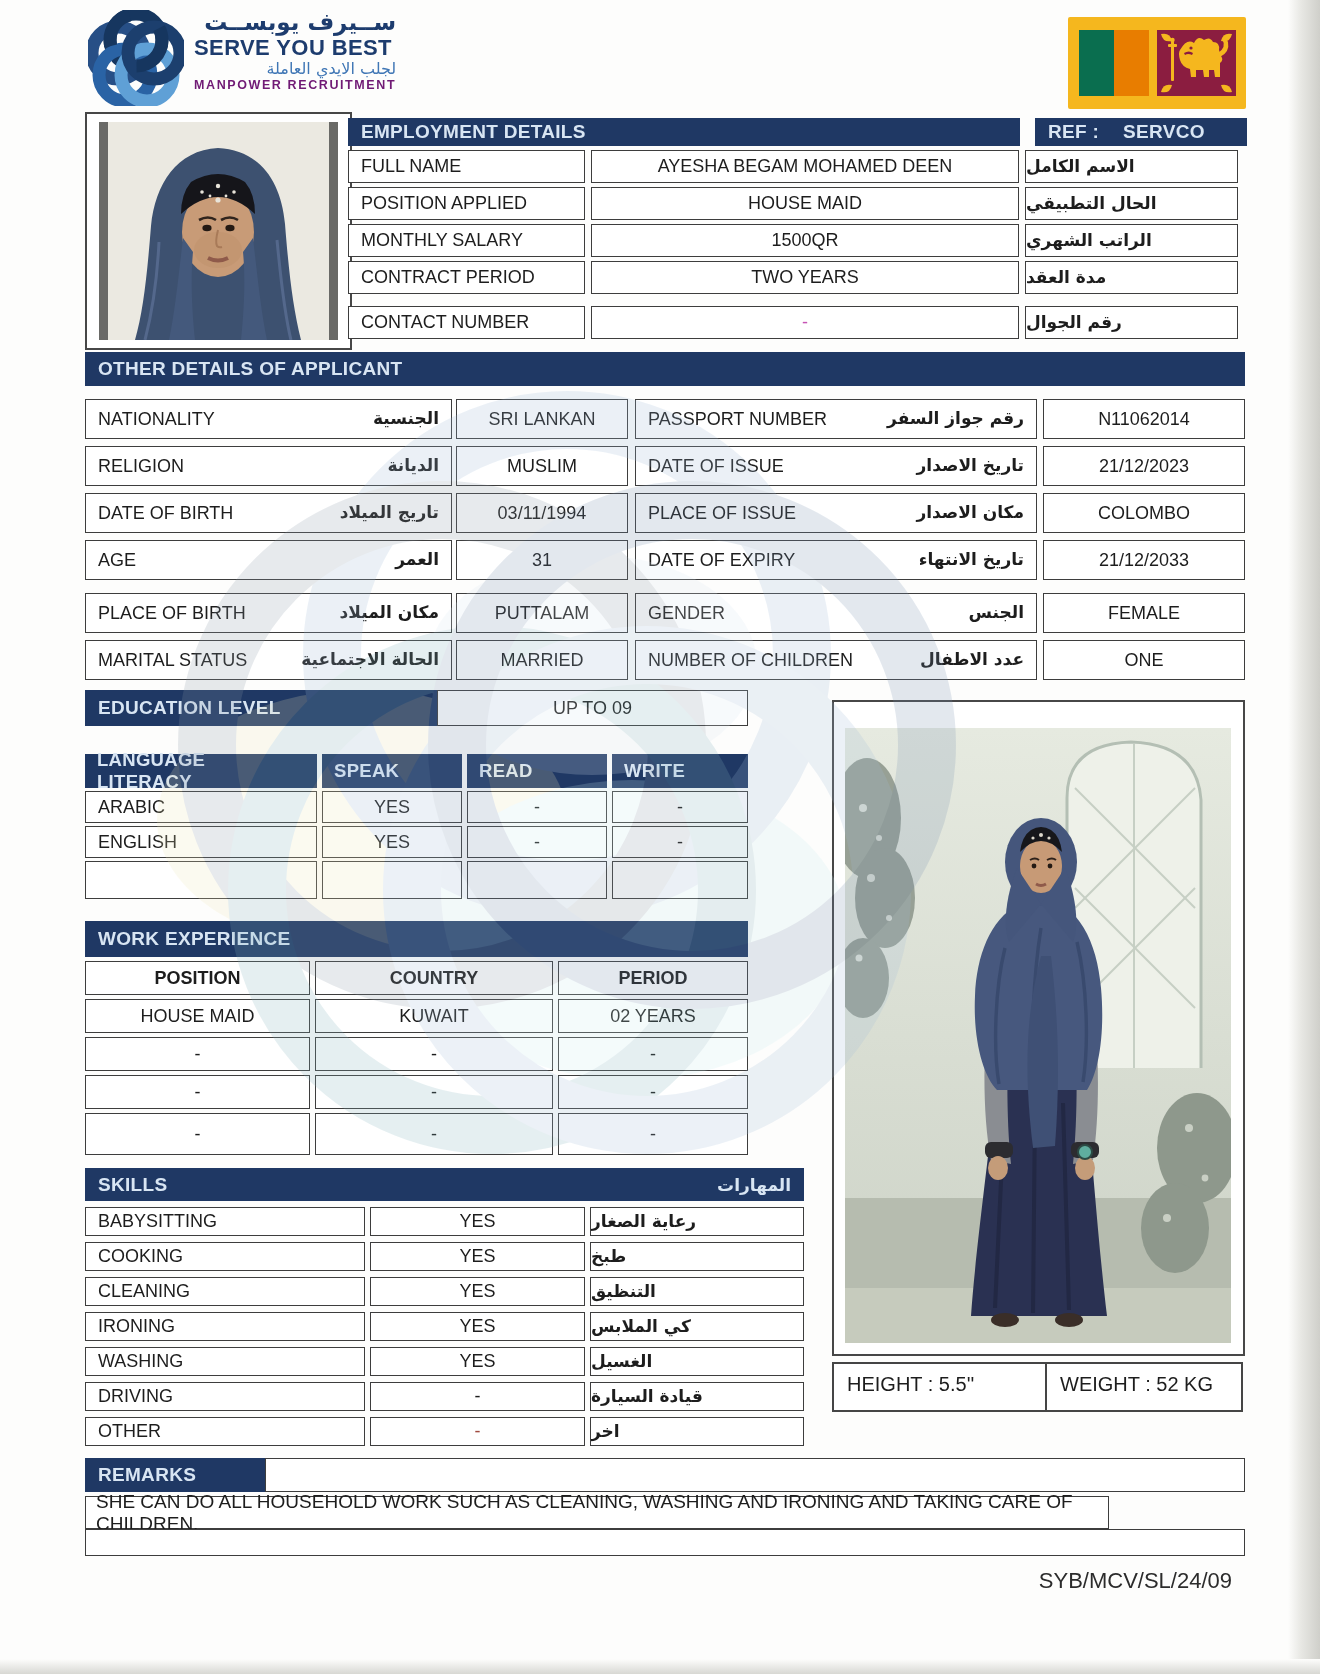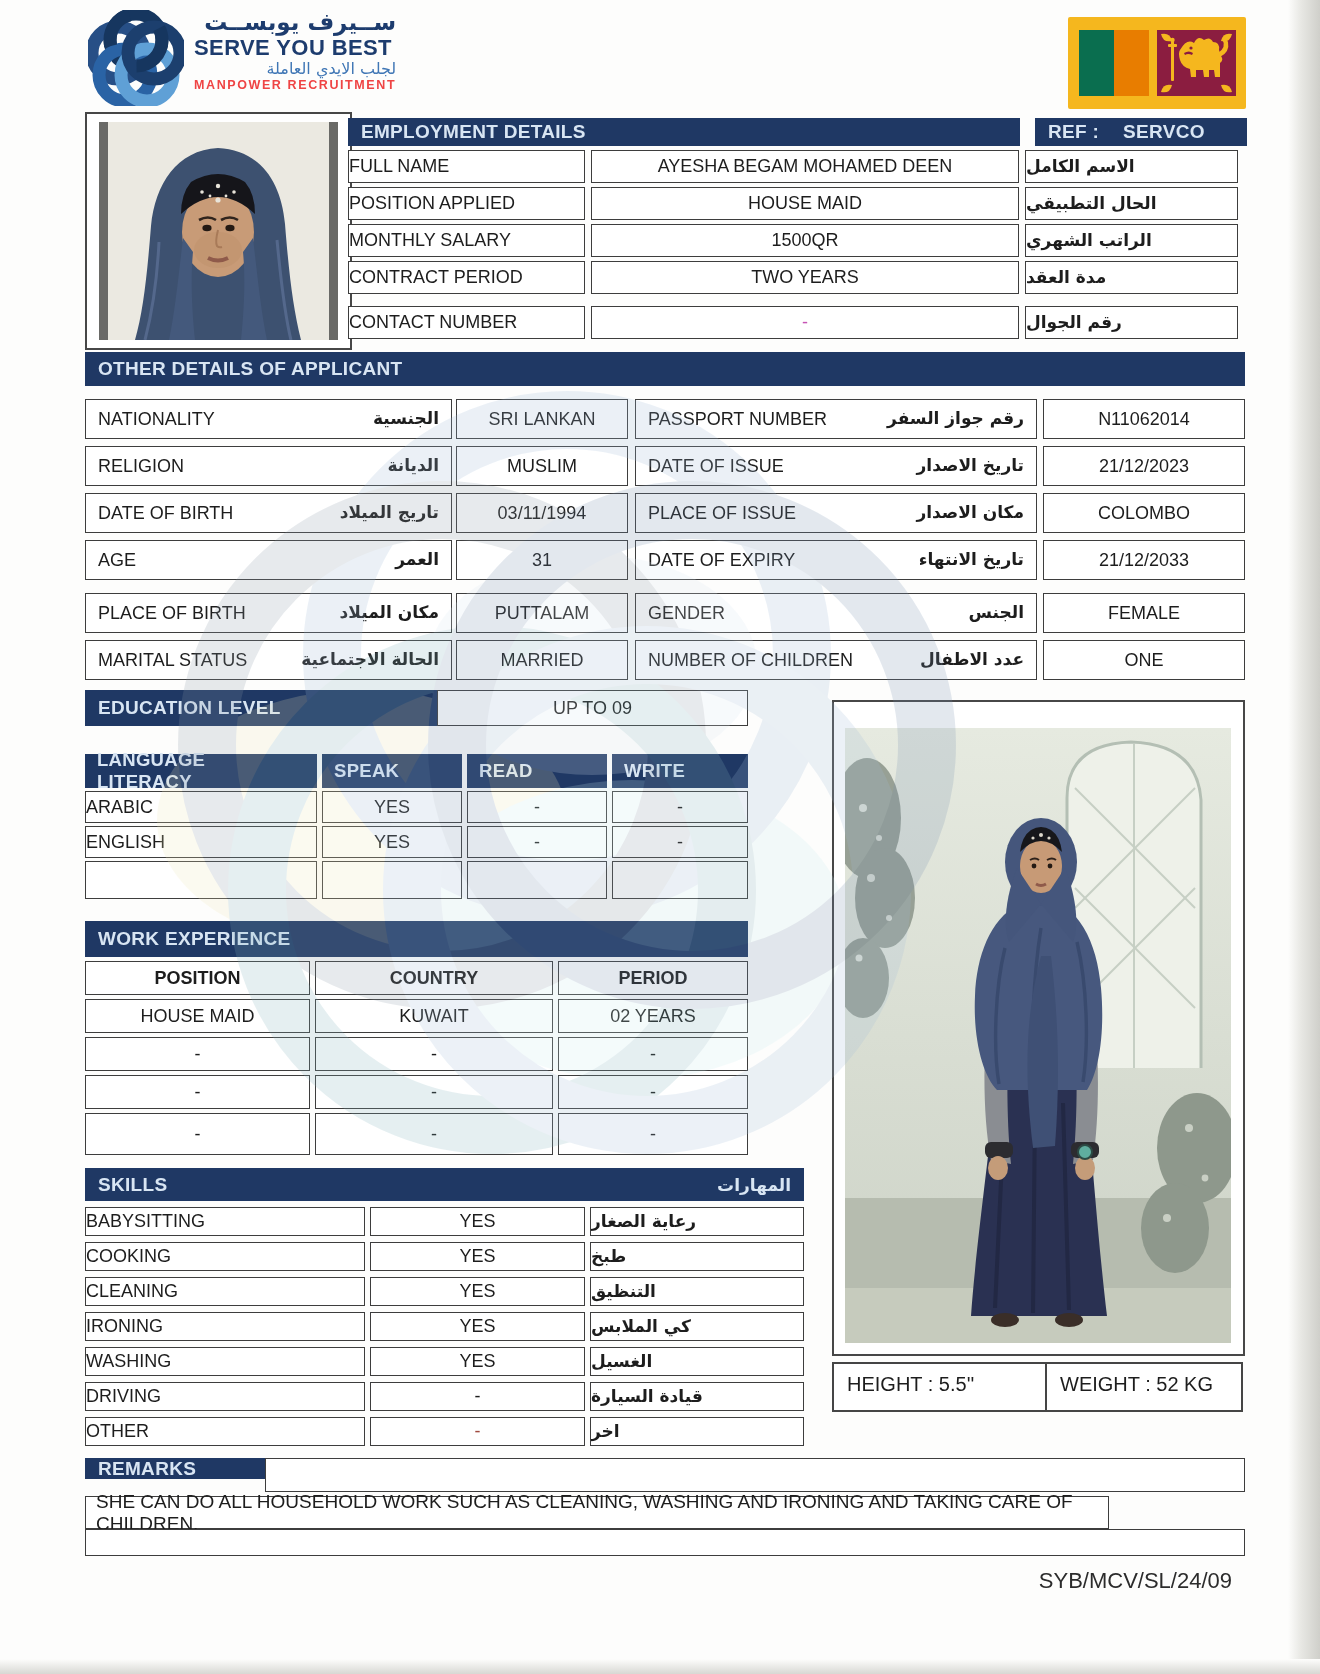--- a/index.html
+++ b/index.html
@@ -6,21 +6,21 @@
   .page {
     position:relative; width:1320px; height:1674px; overflow:hidden;
     background:#fdfdfc; font-family:"Liberation Sans", sans-serif; color:#1d1d1d;
   }
   
   .cell {
     background:#fff; border:1.6px solid #3d3d3d;
     display:flex; align-items:center; font-size:18px; line-height:1.05;
     box-sizing:border-box; white-space:nowrap; overflow:hidden;
   }
-  .cell.lbl { }
+  .cell.lbl { padding-left:12px; }
   .cell.ctr { justify-content:center; text-align:center; }
   .cell.combo { justify-content:space-between; padding:0 12px; }
   .ar { font-family:"DejaVu Sans", sans-serif; font-weight:bold; font-size:17px; }
   .cell.arcell { justify-content:flex-end; padding-right:1px; }
   .hdrbar {
     background:#1f3864; color:#d8e5f3; font-weight:bold; font-size:19px;
     display:flex; align-items:center; padding:0 13px; box-sizing:border-box;
     letter-spacing:.3px;
   }
   .abs { position:absolute; }
@@ -61,21 +61,21 @@
 
   .edge-right { position:absolute; top:0; right:0; width:32px; height:100%;
     background:linear-gradient(to right,#fdfdfc 0%,#e8e8e4 40%,#cfcfca 100%); }
   .edge-bottom { position:absolute; left:0; bottom:0; width:100%; height:15px;
     background:linear-gradient(to bottom,#fdfdfc,#d8d8d3); }
 
   .logo-text div { line-height:1.12; }
   .logo-ar-name { font-family:"DejaVu Sans",sans-serif; font-size:23px; font-weight:bold; color:#1d3c6e; }
   .logo-en-name { font-size:22px; font-weight:bold; color:#1d3c6e; letter-spacing:.4px; }
   .logo-ar-tag  { font-family:"DejaVu Sans",sans-serif; font-size:16px; color:#3f76b5; }
-  .logo-en-tag  { font-size:12.5px; font-weight:bold; color:#ef4444; letter-spacing:1.6px; }
+  .logo-en-tag  { font-size:12.5px; font-weight:bold; color:#701a75; letter-spacing:1.6px; }
 
   .watermark { pointer-events:none; }
 </style>
 </head>
 <body>
 
 <div class="page">
 
   <div class="abs" style="left:88px; top:10px; display:flex; gap:10px;">
     <svg width="96" height="96" viewBox="0 0 96 96">
@@ -454,21 +454,21 @@
       <path d="M172,140 C160,170 158,200 164,214 L196,176 Z" fill="#45567c"></path>
       <path d="M220,140 C232,170 234,200 228,214 L196,176 Z" fill="#45567c"></path>
     </svg>
   </div>
   <div class="abs" style="left:832px; top:1362px; display:flex;">
     <div class="hw-box" style="width:215px; height:50px;">HEIGHT : 5.5''</div>
     <div class="hw-box" style="width:198px; height:50px; margin-left:-2px;">WEIGHT : 52 KG</div>
   </div>
 
   <div class="abs" style="left:85px; top:1458px; width:1160px;">
-    <div class="hdrbar abs" style="left:0; top:0; width:180px; height:21px;">REMARKS</div>
+    <div class="hdrbar abs" style="left:0; top:0; width:180px; height:34px;">REMARKS</div>
     <div class="remarks-box abs" style="left:180px; top:0; width:980px; height:34px;"></div>
     <div class="remarks-box remarks-text abs" style="left:0; top:38px; width:1024px; height:33px;">SHE CAN DO ALL HOUSEHOLD WORK SUCH AS CLEANING, WASHING AND IRONING AND TAKING CARE OF CHILDREN.</div>
     <div class="remarks-box abs" style="left:0; top:71px; width:1160px; height:27px;"></div>
   </div>
 
   <div class="abs footer-code" style="right:88px; top:1568px;">SYB/MCV/SL/24/09</div>
 
   <svg class="abs watermark" style="left:72px; top:365px;" width="990" height="850" viewBox="0 0 990 850">
     <g opacity="0.20">
       <ellipse cx="290" cy="455" rx="205" ry="130" fill="#efe8b9"></ellipse>

